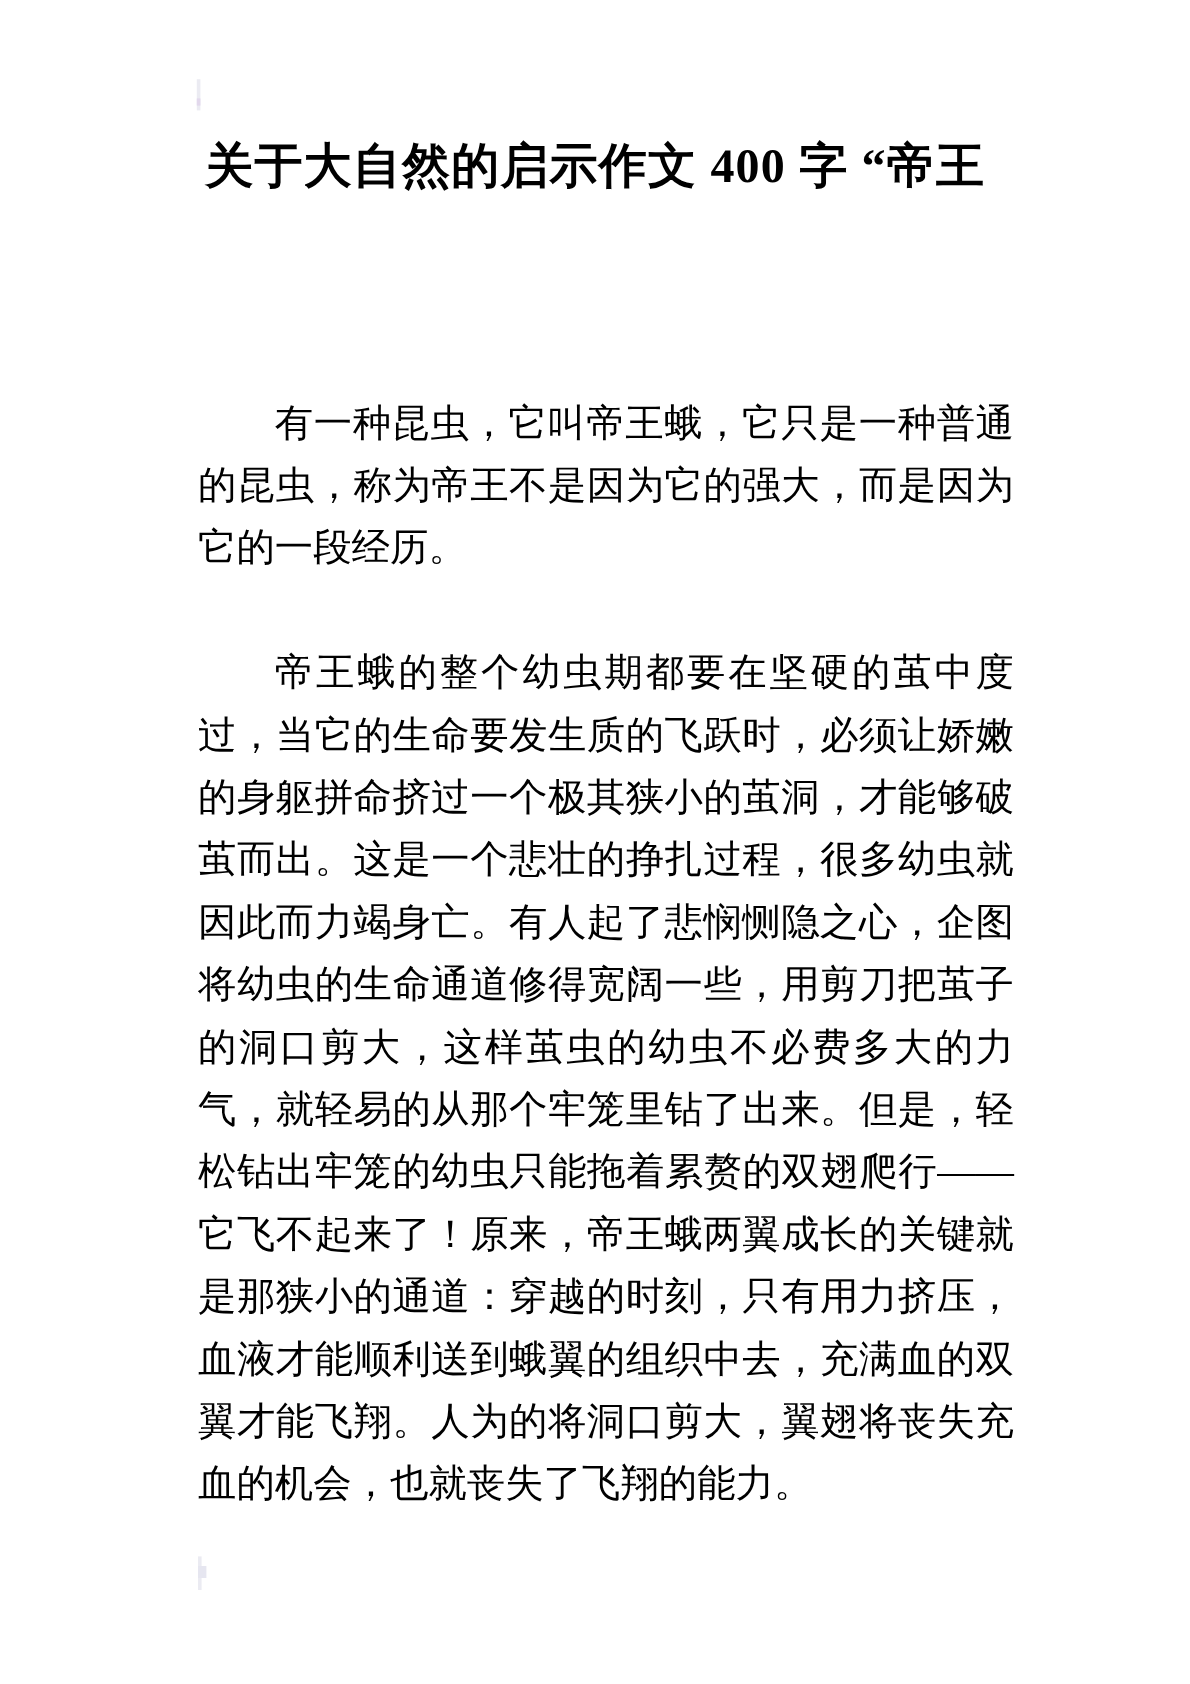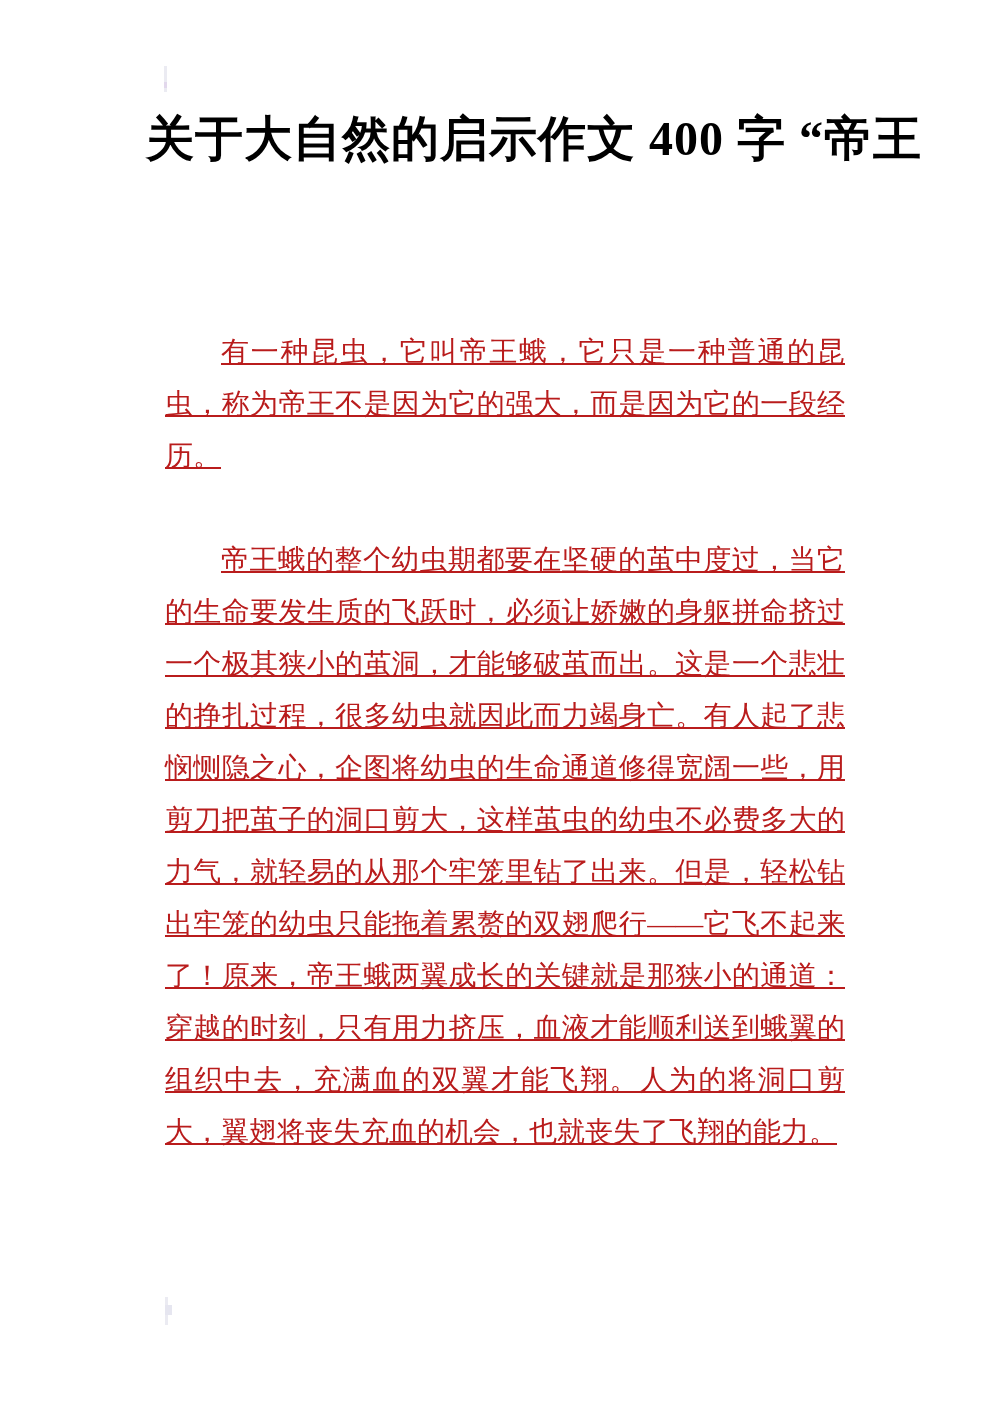--- a/index.html
+++ b/index.html
@@ -17,39 +17,38 @@
     color: #000000;
   }
   .doc-title {
     position: absolute;
     top: 110px;
     left: 146px;
     width: 700px;
     margin: 0;
     text-align: center;
     font-weight: bold;
-    font-size: 48px;
+    font-size: 40px;
     line-height: 58px;
     color: #000000;
     letter-spacing: 1px;
   }
   .title-line {
     display: block;
     white-space: nowrap;
   }
   .doc-body {
     position: absolute;
     top: 326px;
     left: 165px;
     width: 680px;
-    font-size: 28px;
+    font-size: 32px;
     line-height: 52px;
     text-align: justify;
-    color: #b91c1c;
-    text-decoration: underline;
+    color: #000000;
   }
   .doc-body p {
     margin: 0 0 52px 0;
     text-indent: 2em;
     word-break: break-all;
   }
   .artifact {
     position: absolute;
     background: #ebebf2;
   }

